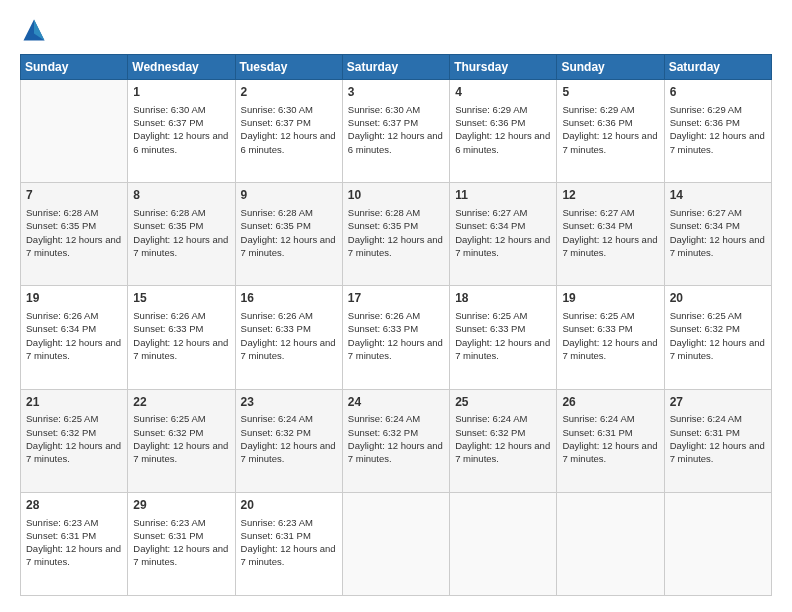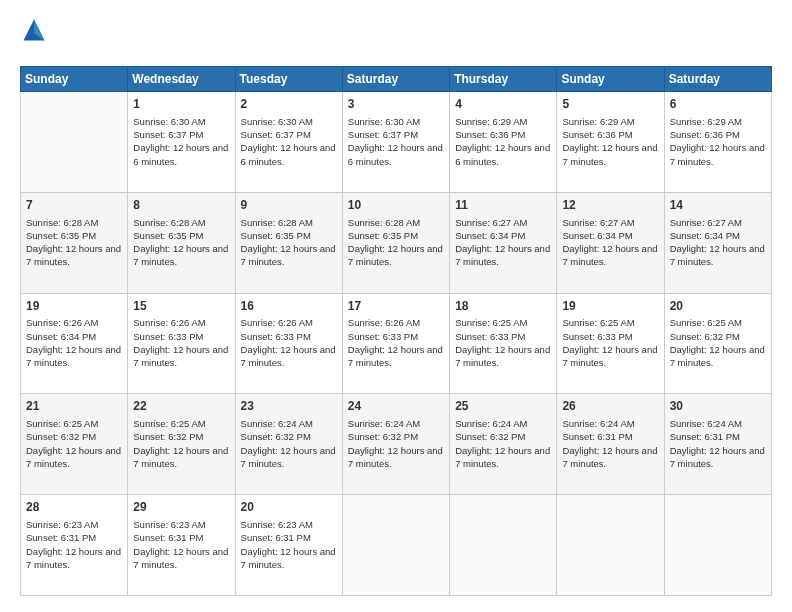--- a/index.html
+++ b/index.html
@@ -58,21 +58,20 @@
     .location {
       font-size: 14px;
       color: #555;
     }
     .calendar {
       flex: 1;
       border: 1px solid #ccc;
       border-collapse: collapse;
       width: 100%;
       table-layout: fixed;
-      margin-top: 12px;
     }
     .calendar th {
       background: #2a6fad;
       color: #fff;
       font-size: 12px;
       font-weight: bold;
       padding: 5px 4px;
       text-align: left;
       border: 1px solid #1e5a8e;
     }
@@ -163,21 +162,21 @@
           <td><span class="day-num">19</span><span>Sunrise: 6:25 AM</span><br><span>Sunset: 6:33 PM</span><br><span>Daylight: 12 hours and 7 minutes.</span></td>
           <td><span class="day-num">20</span><span>Sunrise: 6:25 AM</span><br><span>Sunset: 6:32 PM</span><br><span>Daylight: 12 hours and 7 minutes.</span></td>
         </tr>
         <tr class="row-alt">
           <td><span class="day-num">21</span><span>Sunrise: 6:25 AM</span><br><span>Sunset: 6:32 PM</span><br><span>Daylight: 12 hours and 7 minutes.</span></td>
           <td><span class="day-num">22</span><span>Sunrise: 6:25 AM</span><br><span>Sunset: 6:32 PM</span><br><span>Daylight: 12 hours and 7 minutes.</span></td>
           <td><span class="day-num">23</span><span>Sunrise: 6:24 AM</span><br><span>Sunset: 6:32 PM</span><br><span>Daylight: 12 hours and 7 minutes.</span></td>
           <td><span class="day-num">24</span><span>Sunrise: 6:24 AM</span><br><span>Sunset: 6:32 PM</span><br><span>Daylight: 12 hours and 7 minutes.</span></td>
           <td><span class="day-num">25</span><span>Sunrise: 6:24 AM</span><br><span>Sunset: 6:32 PM</span><br><span>Daylight: 12 hours and 7 minutes.</span></td>
           <td><span class="day-num">26</span><span>Sunrise: 6:24 AM</span><br><span>Sunset: 6:31 PM</span><br><span>Daylight: 12 hours and 7 minutes.</span></td>
-          <td><span class="day-num">30</span><span>Sunrise: 6:24 AM</span><br><span>Sunset: 6:31 PM</span><br><span>Daylight: 12 hours and 7 minutes.</span></td>
+          <td><span class="day-num">27</span><span>Sunrise: 6:24 AM</span><br><span>Sunset: 6:31 PM</span><br><span>Daylight: 12 hours and 7 minutes.</span></td>
         </tr>
         <tr>
           <td><span class="day-num">28</span><span>Sunrise: 6:23 AM</span><br><span>Sunset: 6:31 PM</span><br><span>Daylight: 12 hours and 7 minutes.</span></td>
           <td><span class="day-num">29</span><span>Sunrise: 6:23 AM</span><br><span>Sunset: 6:31 PM</span><br><span>Daylight: 12 hours and 7 minutes.</span></td>
           <td><span class="day-num">20</span><span>Sunrise: 6:23 AM</span><br><span>Sunset: 6:31 PM</span><br><span>Daylight: 12 hours and 7 minutes.</span></td>
           <td class="empty"></td>
           <td class="empty"></td>
           <td class="empty"></td>
           <td class="empty"></td>
         </tr>

